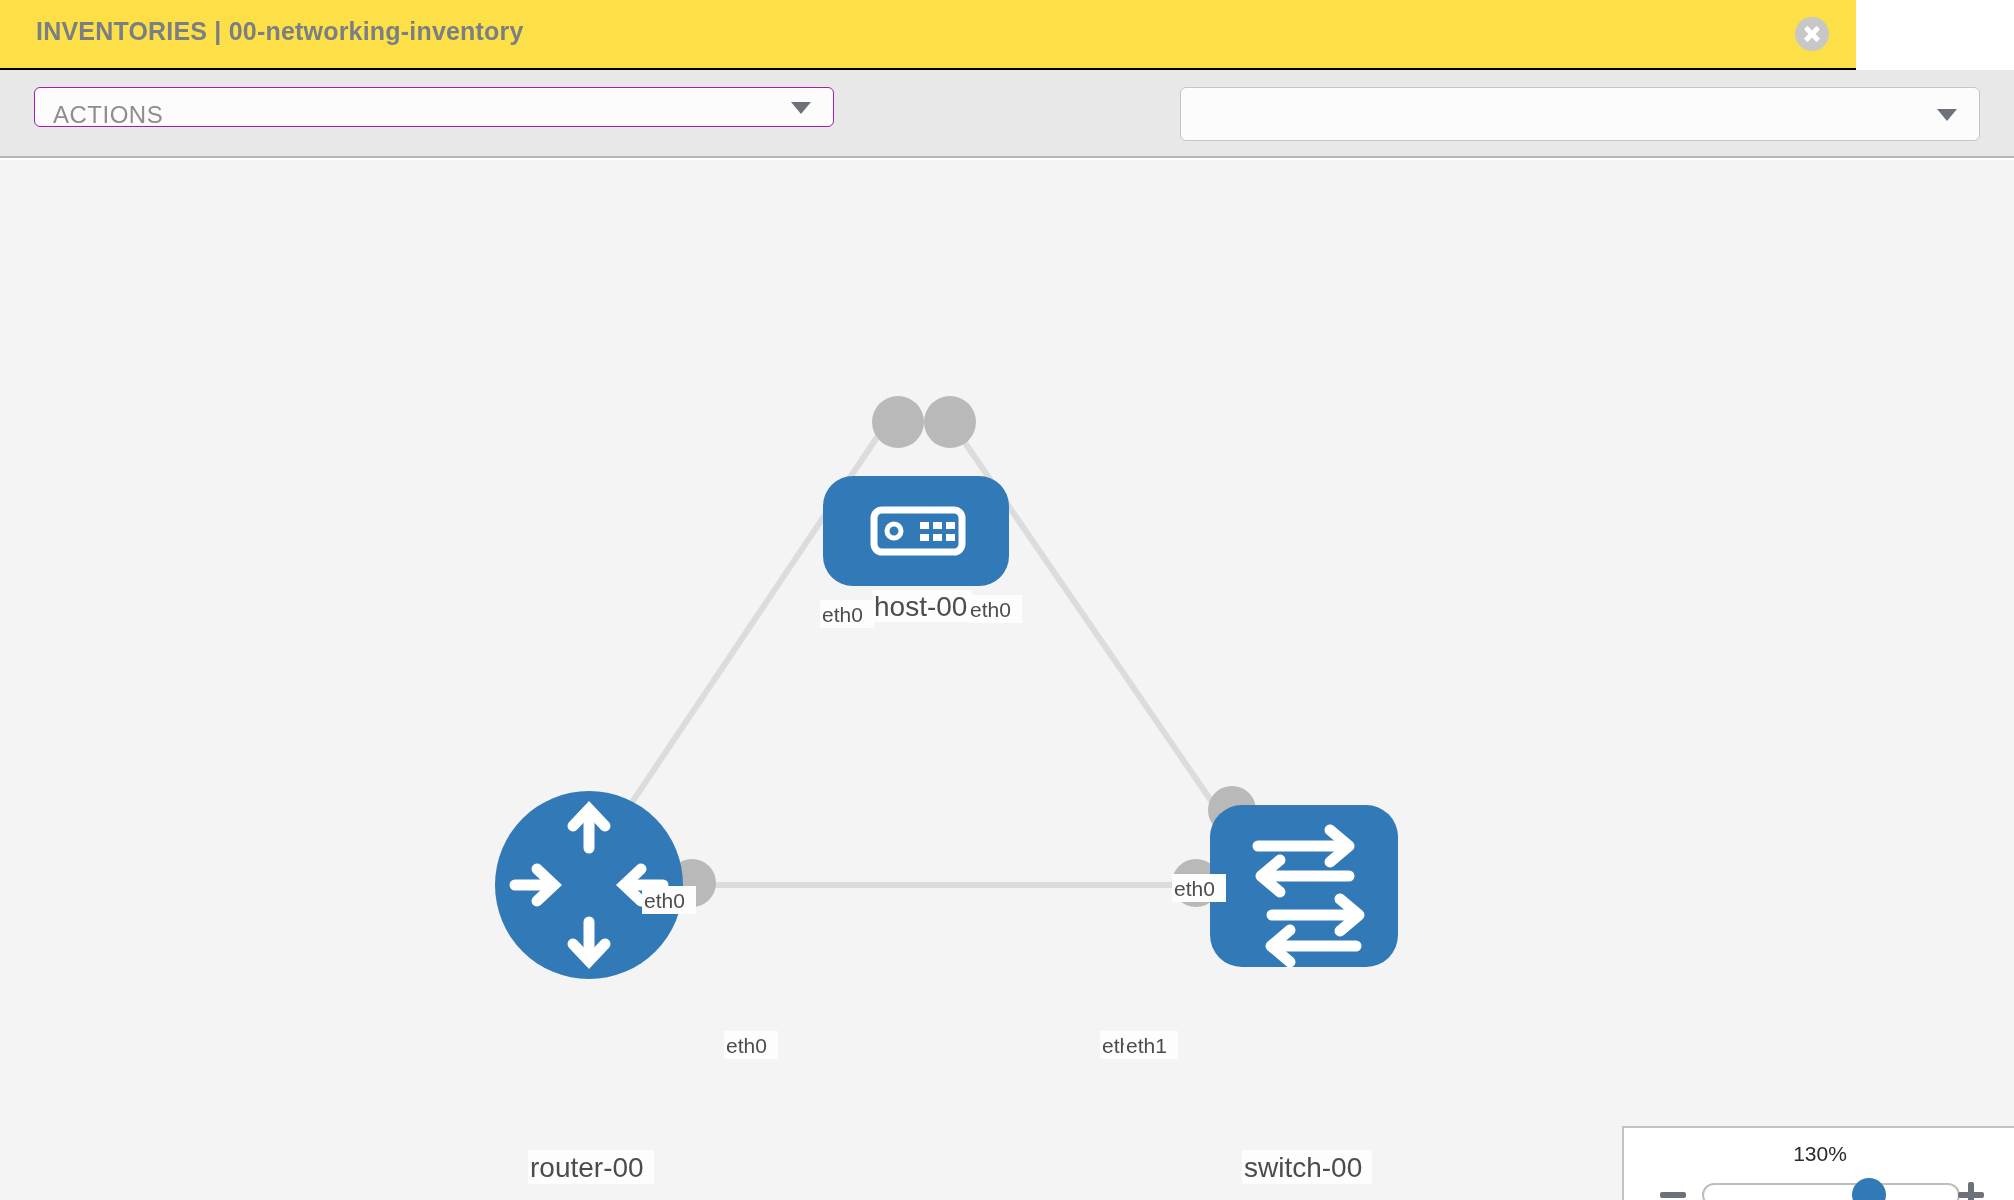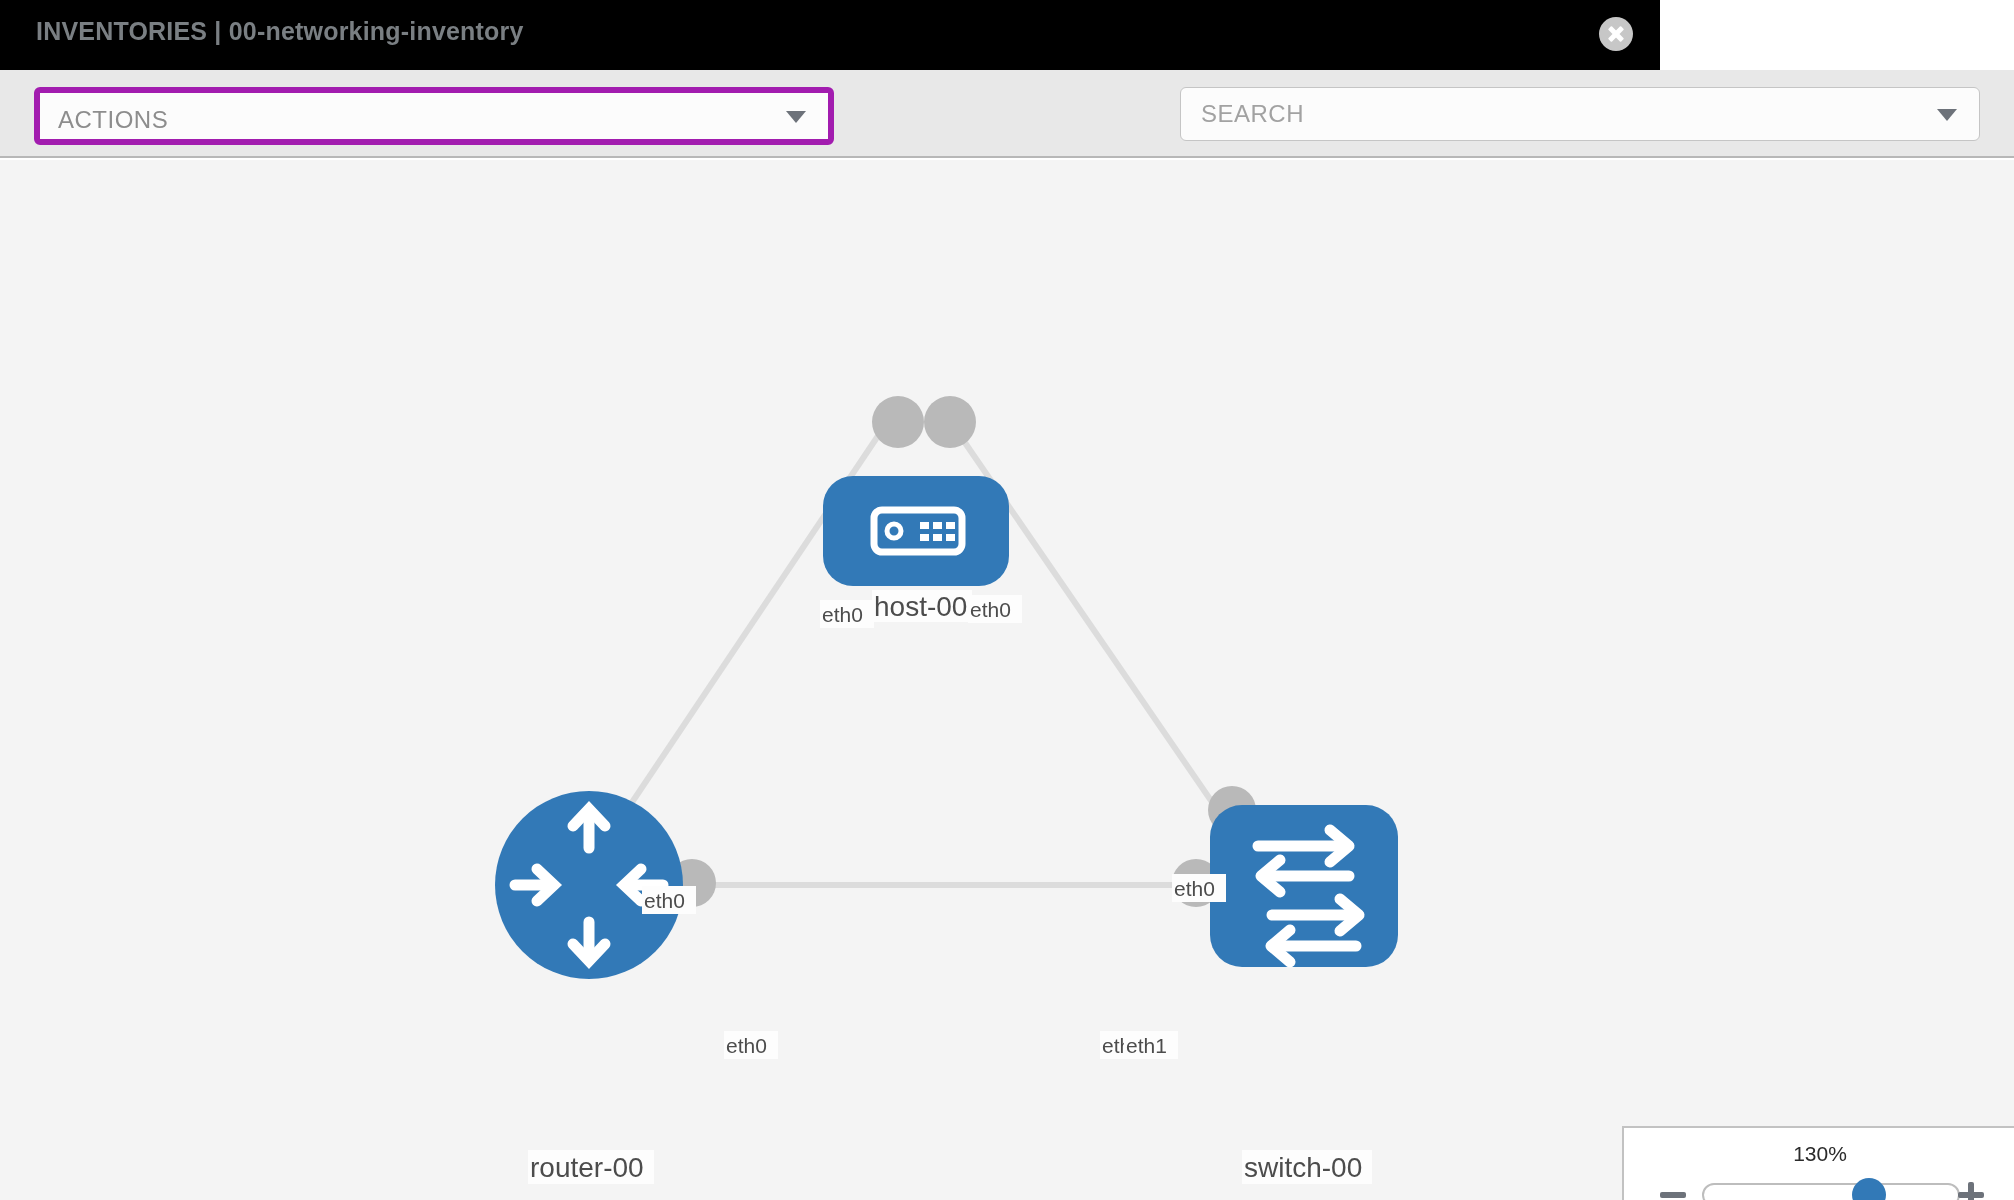--- a/index.html
+++ b/index.html
@@ -8,22 +8,22 @@
     margin: 0; padding: 0;
     width: 2014px; height: 1200px;
     overflow: hidden;
     background: #ffffff;
     font-family: "Liberation Sans", sans-serif;
   }
 
   
   .header {
     position: absolute; left: 0; top: 0;
-    width: 1660px; height: 70px;
-    background: #000000;
+    width: 1856px; height: 70px;
+    background: #fde047;
     border-bottom: 2px solid #000000;
   }
   .page-title {
     position: absolute; left: 36px; top: 17px;
     font-size: 25px; font-weight: bold;
     color: #7a7f83; letter-spacing: .2px;
     white-space: nowrap;
   }
   .close-btn {
     position: absolute; right: 27px; top: 17px;
@@ -42,23 +42,23 @@
 
   
   .toolbar {
     position: absolute; left: 0; top: 70px;
     width: 2014px; height: 88px;
     background: #e8e8e8;
     border-bottom: 2px solid #b7b7b7;
   }
   .actions-select {
     position: absolute; left: 34px; top: 17px;
-    width: 800px; height: 58px;
+    width: 800px; height: 40px;
     background: #fcfcfc;
-    border: 6px solid #a21caf;
+    border: 1px solid #a21caf;
     border-radius: 6px;
     cursor: pointer;
   }
   .actions-select .label {
     position: absolute; left: 18px; top: 13px;
     font-size: 24px; color: #8d8d8d; letter-spacing: .5px;
   }
   .caret {
     position: absolute; right: 22px; top: 50%;
     margin-top: -5px;
@@ -181,21 +181,20 @@
   <div class="tool-icon key">
     <svg viewBox="0 0 44 44" xmlns="http://www.w3.org/2000/svg">
       <circle cx="15.5" cy="15.5" r="8.4" fill="none" stroke="#7e858e" stroke-width="4.2"></circle>
       <path d="M21.2 21.2 L36 36" stroke="#7e858e" stroke-width="4.2" stroke-linecap="round"></path>
       <path d="M30.5 30.5 L35 26" stroke="#7e858e" stroke-width="4.2" stroke-linecap="round"></path>
       <path d="M34.5 34.5 L38.5 30.5" stroke="#7e858e" stroke-width="4.2" stroke-linecap="round"></path>
     </svg>
   </div>
 
   <div class="search-box">
-    <input class="sinput" type="text" placeholder="SEARCH" style="">
     <span class="caret"></span>
   </div>
 </div>
 
 <div class="canvas">
   <svg class="topology-svg" viewBox="0 0 2014 1040" xmlns="http://www.w3.org/2000/svg">
 
     <g>
       <line class="link-line" x1="890" y1="258" x2="600" y2="690"></line>
       <line class="link-line" x1="948" y1="258" x2="1245" y2="690"></line>

